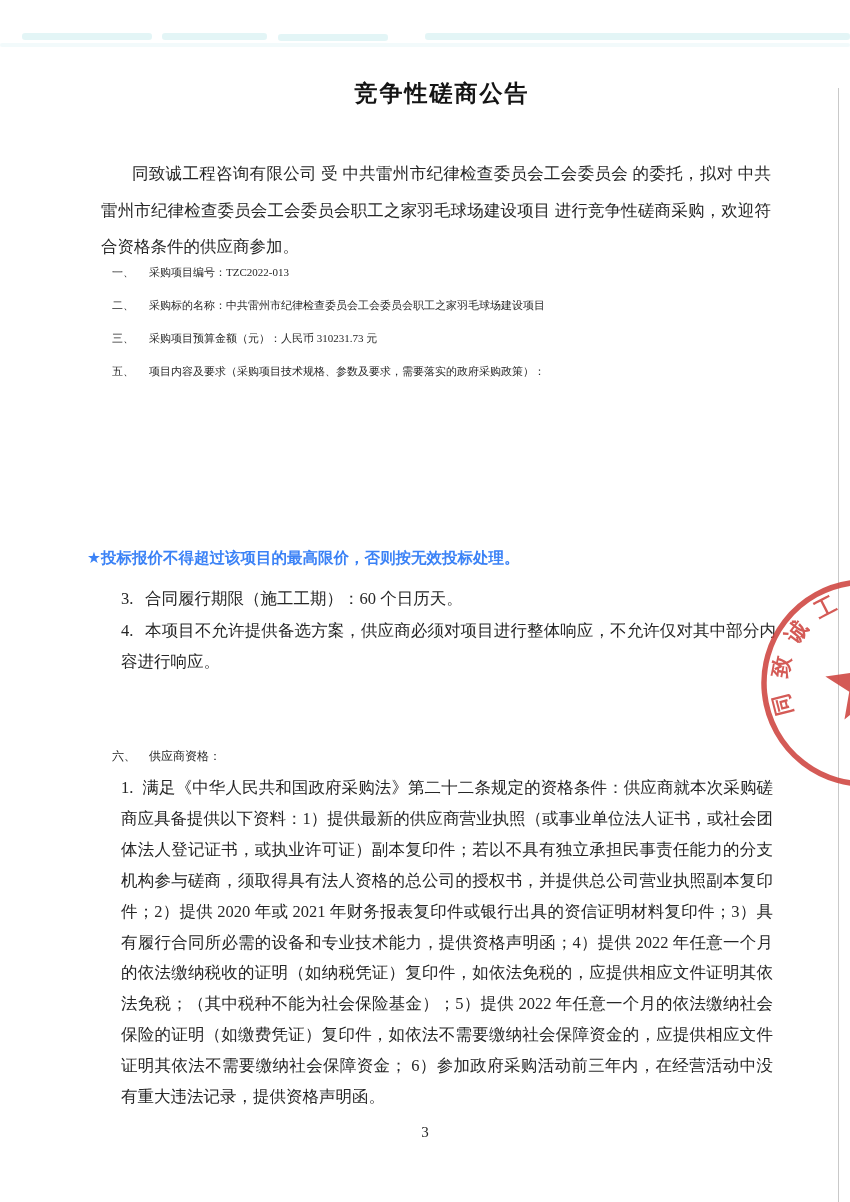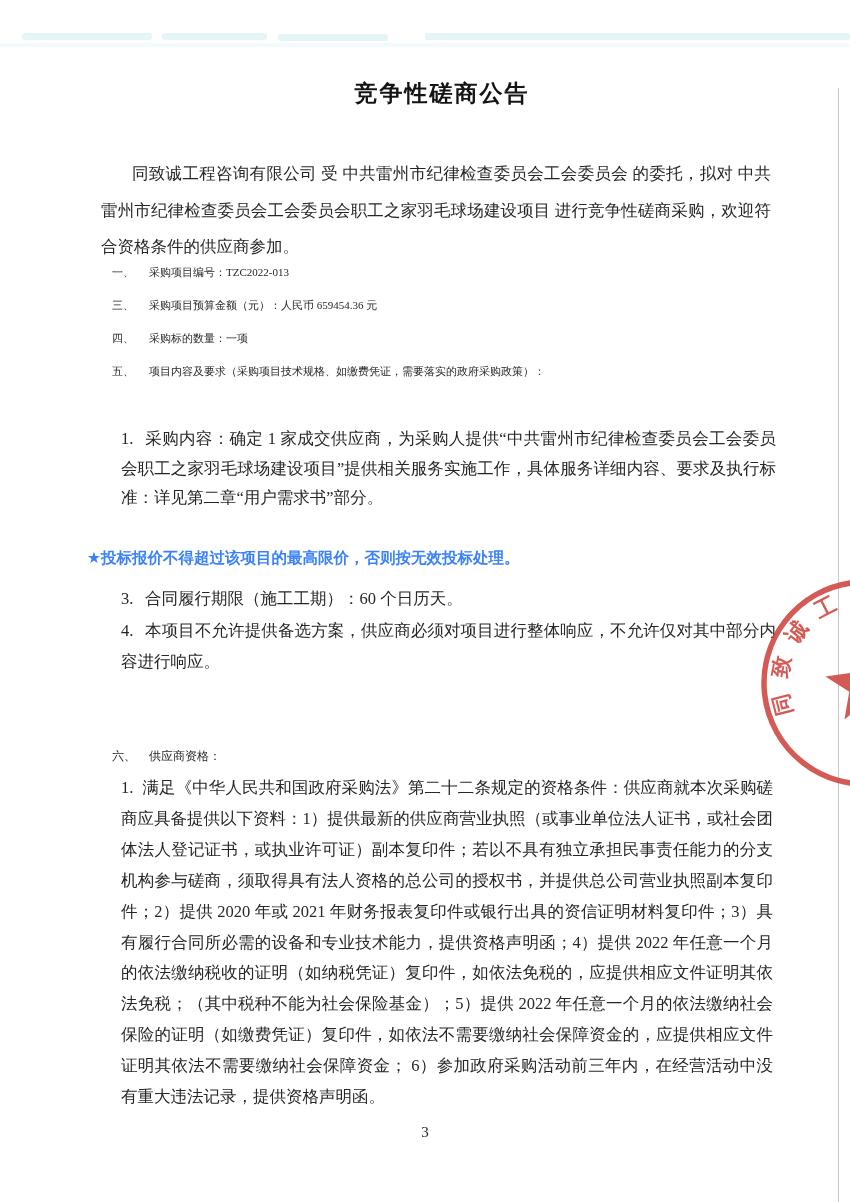--- a/index.html
+++ b/index.html
@@ -65,26 +65,25 @@
   <div class="streak s4"></div>
   <div class="streak s5"></div>
   <div class="edge-line"></div>
 
   <h1 class="title">竞争性磋商公告</h1>
 
   <p class="intro">同致诚工程咨询有限公司 受 中共雷州市纪律检查委员会工会委员会 的委托，拟对 中共雷州市纪律检查委员会工会委员会职工之家羽毛球场建设项目 进行竞争性磋商采购，欢迎符合资格条件的供应商参加。</p>
 
   <div class="items">
     <div class="item"><span class="marker">一、</span><span>采购项目编号：TZC2022-013</span></div>
-    <div class="item"><span class="marker">三、</span><span>采购项目预算金额（元）：人民币 659454.36 元</span></div>
-    <div class="item"><span class="marker">四、</span><span>采购标的数量：一项</span></div>
-    <div class="item"><span class="marker">五、</span><span>项目内容及要求（采购项目技术规格、如缴费凭证，需要落实的政府采购政策）：</span></div>
+    <div class="item"><span class="marker">二、</span><span>采购标的名称：中共雷州市纪律检查委员会工会委员会职工之家羽毛球场建设项目</span></div>
+    <div class="item"><span class="marker">三、</span><span>采购项目预算金额（元）：人民币 310231.73 元</span></div>
+    <div class="item"><span class="marker">五、</span><span>项目内容及要求（采购项目技术规格、参数及要求，需要落实的政府采购政策）：</span></div>
   </div>
 
-  <div class="sub sub1"><span class="submark">1.</span><span>采购内容：确定 1 家成交供应商，为采购人提供“中共雷州市纪律检查委员会工会委员会职工之家羽毛球场建设项目”提供相关服务实施工作，具体服务详细内容、要求及执行标准：详见第二章“用户需求书”部分。</span></div>
 
   <p class="warning">★投标报价不得超过该项目的最高限价，否则按无效投标处理。</p>
 
   <div class="sub36">
     <div class="li"><span class="submark">3.</span><span>合同履行期限（施工工期）：60 个日历天。</span></div>
     <div class="li"><span class="submark">4.</span><span>本项目不允许提供备选方案，供应商必须对项目进行整体响应，不允许仅对其中部分内容进行响应。</span></div>
   </div>
 
   <div class="six"><span class="marker">六、</span><span>供应商资格：</span></div>
 

